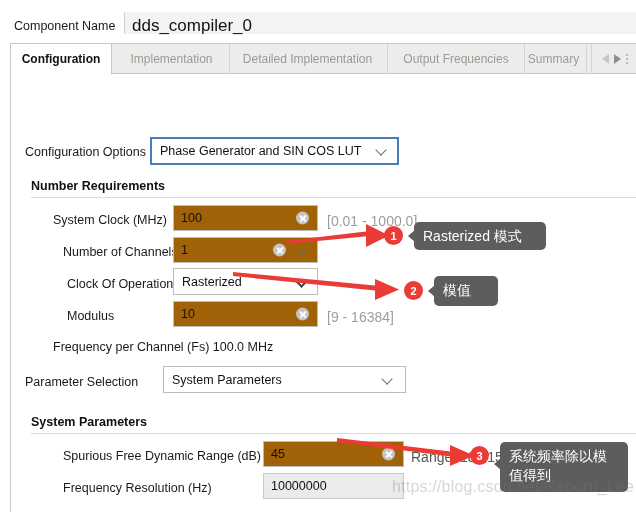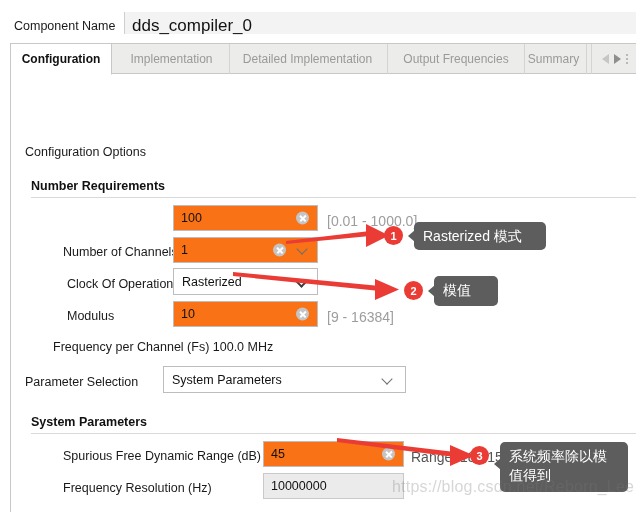--- a/index.html
+++ b/index.html
@@ -81,21 +81,21 @@
 
   .sect-title {
     position: absolute; font-size: 12.5px; font-weight: bold; color: #111; white-space: nowrap;
   }
   .sect-rule {
     position: absolute; height: 1px; background: #d9d9d9;
   }
 
   
   .field {
-    position: absolute; background: #f97316;
+    position: absolute; background: #a16207;
     border: 1px solid #bdbdbd;
     font-size: 12.5px; color: #111;
   }
   .field .val { position: absolute; left: 7px; top: 50%; transform: translateY(-50%); white-space: nowrap; }
   .field.disabled { background: #ebebeb; border: 1px solid #c9c9c9; }
 
   .combo {
     position: absolute; background: #ffffff;
     border: 1px solid #bdbdbd;
     font-size: 12.5px; color: #111;
@@ -190,24 +190,29 @@
             <i></i>
             <i></i>
             <i></i>
           </span>
       </div>
     </div>
 
     <div class="content">
 
       <div class="lbl" style="left:14px; top:62px;">Configuration Options</div>
+      <div class="combo focus" style="left:139px; top:54px; width:249px; height:28px;">
+        <span class="val">Phase Generator and SIN COS LUT</span>
+        <span class="chev" style="right:10px;"></span>
+      </div>
 
       <div class="sect-title" style="left:20px; top:96px;">Number Requirements</div>
       <div class="sect-rule" style="left:20px; top:114px; width:606px;"></div>
 
+      <div class="lbl" style="left:42px; top:130px;">System Clock (MHz)</div>
       <div class="field" style="left:162px; top:122px; width:145px; height:26px;">
         <span class="val">100</span>
         <span class="clear-ico" style="right:8px;"></span>
       </div>
       <div class="hint" style="left:316px; top:130px;">[0.01 - 1000.0]</div>
 
       <div class="lbl" style="left:52px; top:162px;">Number of Channels</div>
       <div class="field" style="left:162px; top:154px; width:145px; height:26px;">
         <span class="val">1</span>
         <span class="clear-ico" style="right:31px;"></span>

